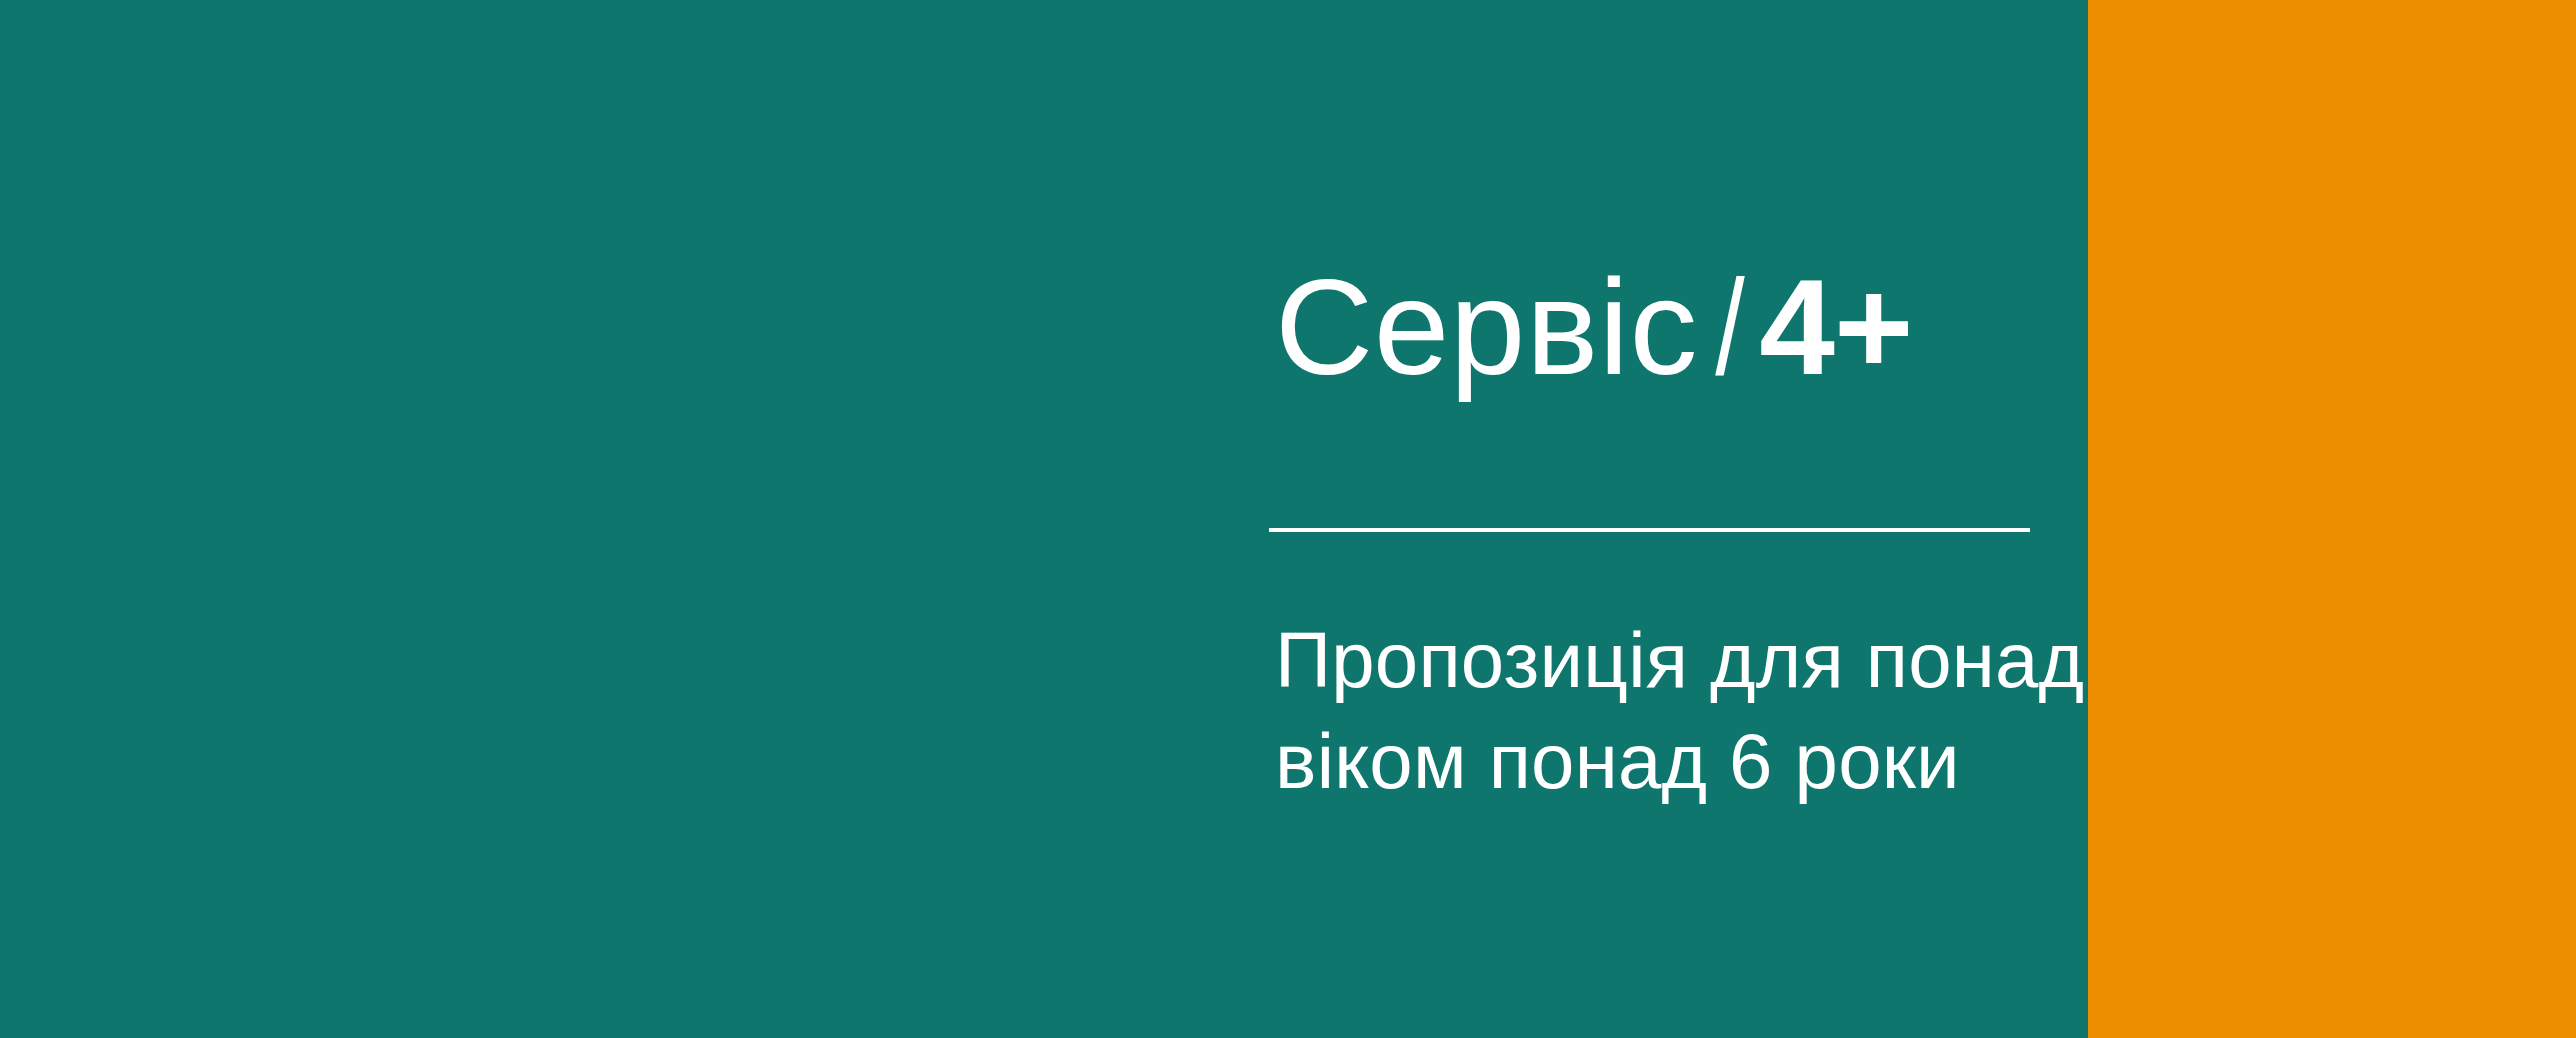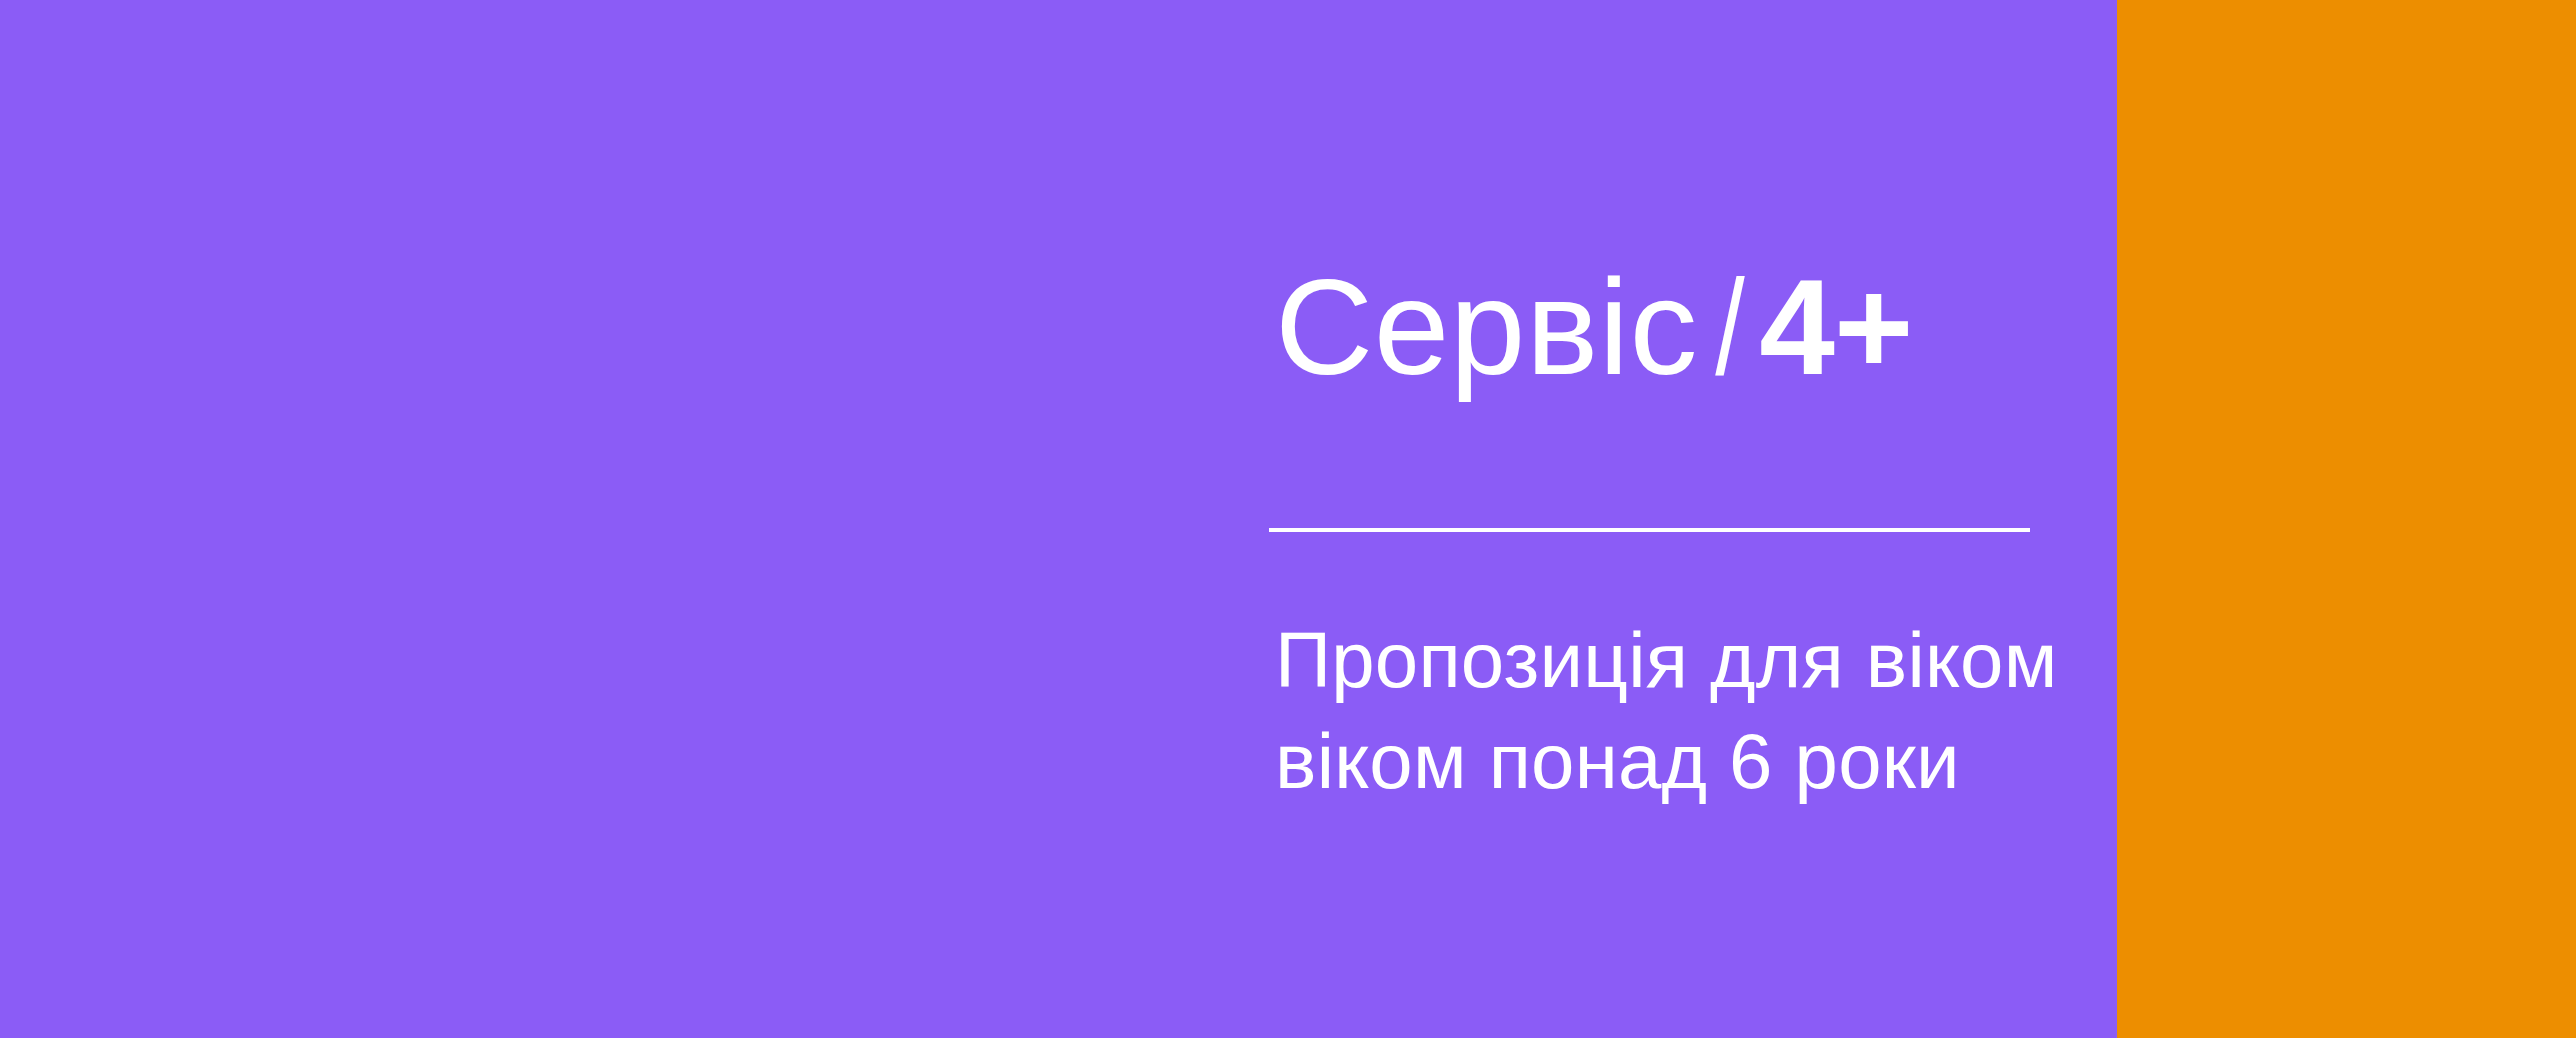--- a/index.html
+++ b/index.html
@@ -11,23 +11,22 @@
 
   body {
     font-family: "Liberation Sans", "DejaVu Sans", sans-serif;
     -webkit-font-smoothing: antialiased;
   }
 
   #banner {
     position: relative;
     width: 2088px;
     height: 1038px;
-    background: #8b5cf6;
+    background: #0f766e;
     overflow: hidden;
-    padding-left: 29px;
   }
 
   
   #content-block {
     position: absolute;
     left: 1275px;
     top: 0;
     width: 1057px;
     height: 1038px;
   }
@@ -97,19 +96,19 @@
 
   <div id="content-block">
 
     <div id="headline">
       <span class="hl-light">Сервіс</span><span class="hl-slash">/</span><span class="hl-bold">4+</span>
     </div>
 
     <div id="divider"></div>
 
     <div id="subtitle">
-      <span class="sub-line">Пропозиція для віком</span>
+      <span class="sub-line">Пропозиція для понад</span>
       <span class="sub-line">віком понад 6 роки</span>
     </div>
 
   </div>
 </div>
 
 
 </body></html>

